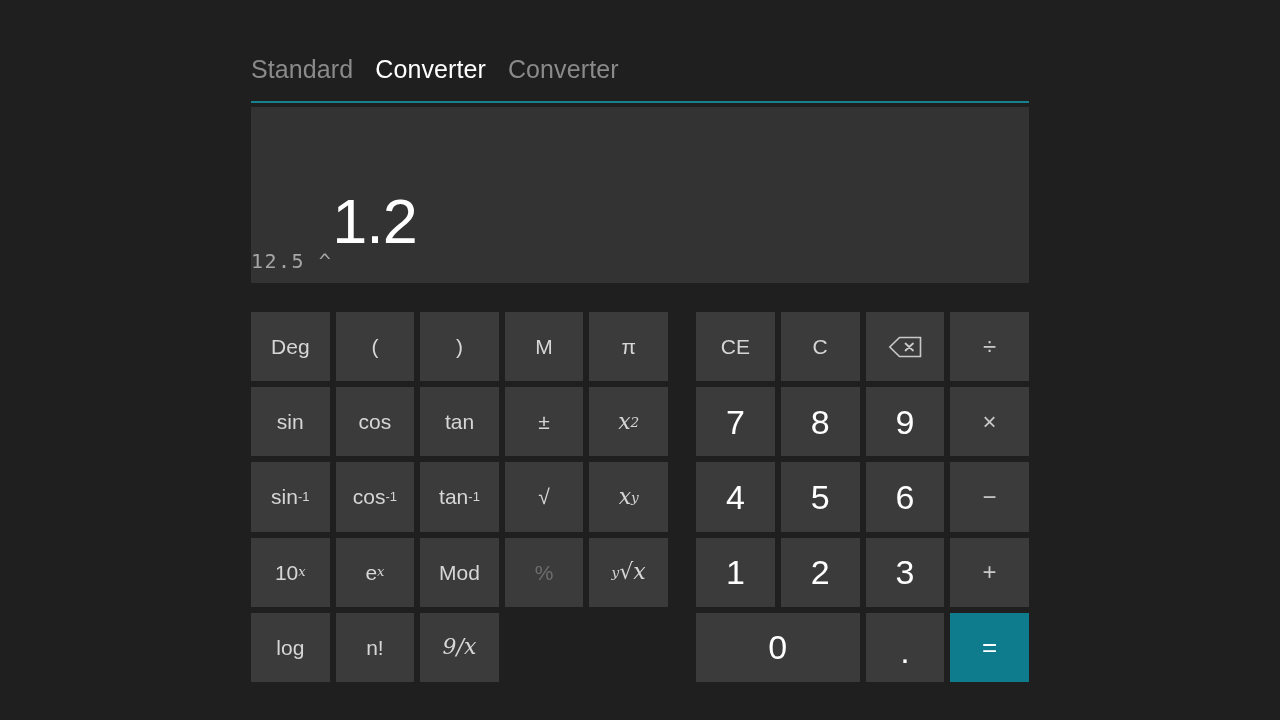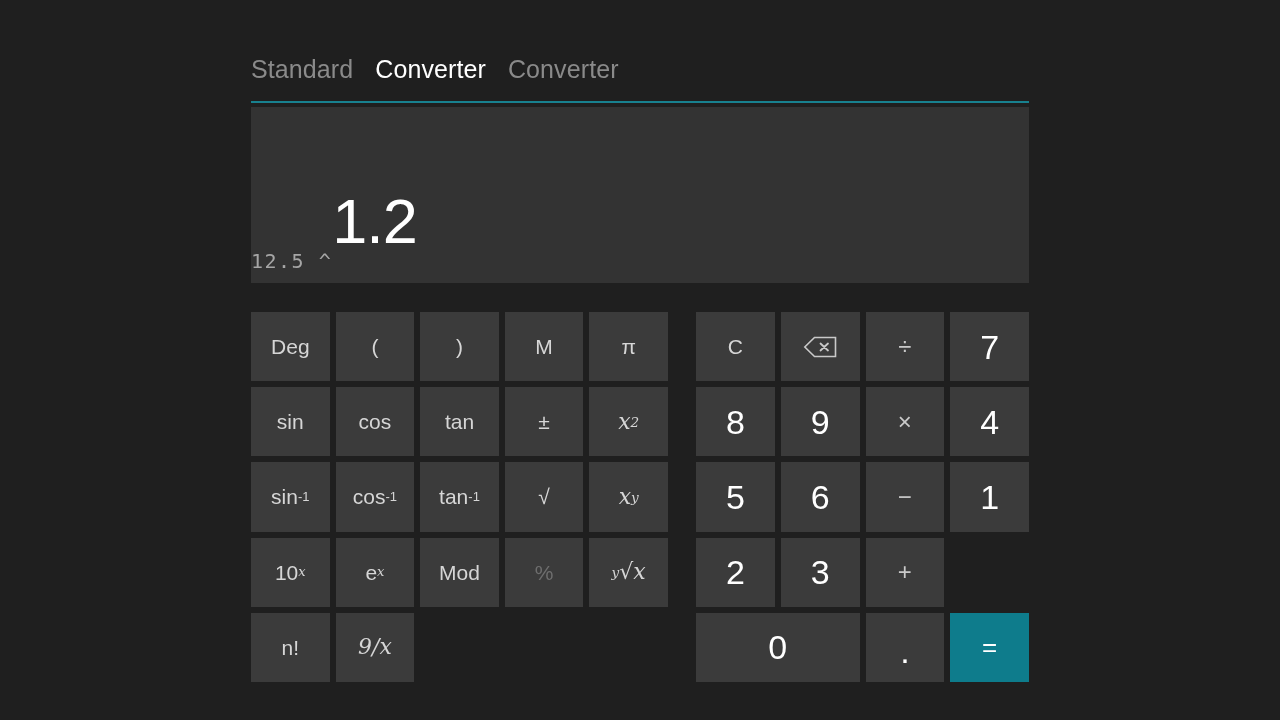--- a/index.html
+++ b/index.html
@@ -262,26 +262,28 @@
         <sup class="btn-math">x</sup>
       </button>
     <button class="btn btn-fn">Mod</button>
     <button class="btn btn-fn btn-dim">%</button>
 
     <button class="btn btn-math">
         <span class="pre">y</span>
         <span>√</span>
         <span>x</span>
       </button>
+    <button class="btn btn-fn">log</button>
     <button class="btn btn-fn">n!</button>
     <button class="btn btn-math">9/x</button>
   </div>
 
   <div class="pad pad-num">
 
+    <button class="btn btn-clear">CE</button>
     <button class="btn btn-clear">C</button>
     <button class="btn">
       <span class="backspace-icon">
         <svg viewBox="0 0 34 22" width="34" height="22" aria-hidden="true">
           <path d="M11.5 1.5 H32.5 V20.5 H11.5 L1.8 11 Z" fill="none" stroke="#c9c9c9" stroke-width="1.6"></path>
           <path d="M17.5 7.5 L25 14.5 M25 7.5 L17.5 14.5" stroke="#c9c9c9" stroke-width="1.8" stroke-linecap="round"></path>
         </svg>
       </span>
       <span class="sr">backspace</span>
     </button>

